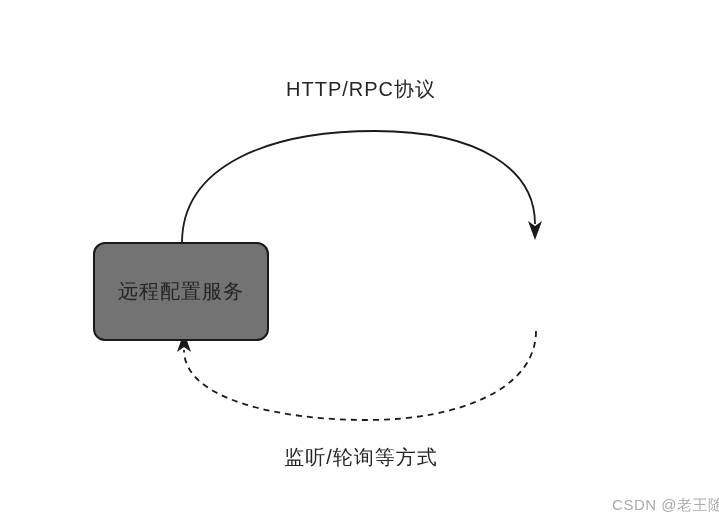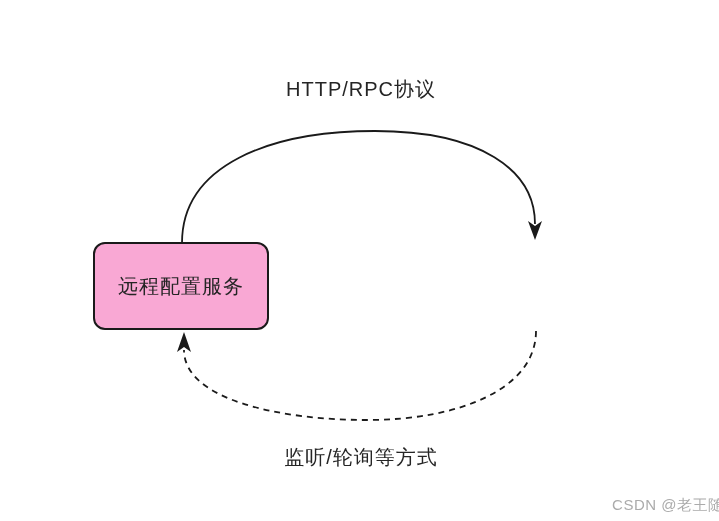--- a/index.html
+++ b/index.html
@@ -30,22 +30,22 @@
     stroke-dasharray: 6 5;
   }
   .arrowhead {
     fill: #1a1a1a;
     stroke: none;
   }
   .node {
     position: absolute;
     box-sizing: border-box;
     width: 176px;
-    height: 88px;
-    background: #f9a8d4;
+    height: 99px;
+    background: #737373;
     border: 2px solid #1a1a1a;
     border-radius: 12px;
     display: flex;
     align-items: center;
     justify-content: center;
     font-size: 20px;
     color: #252525;
     letter-spacing: 1px;
   }
   .node-left  { left: 68px;  top: 242px; }

